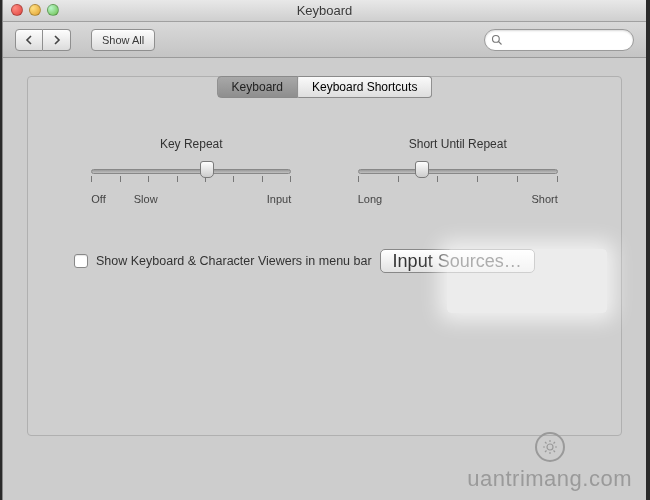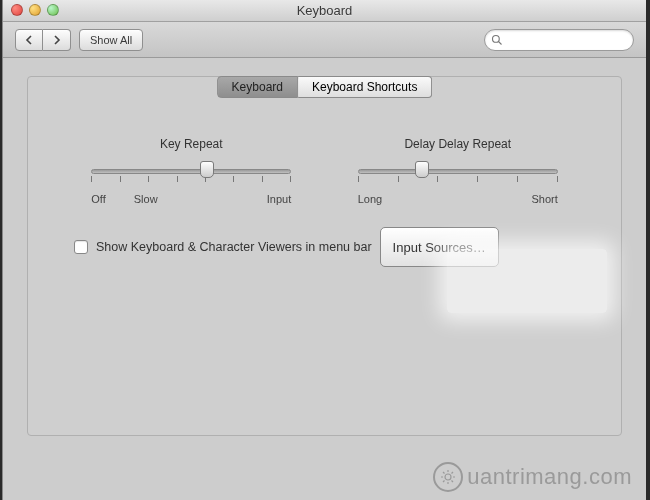--- a/index.html
+++ b/index.html
@@ -21,21 +21,21 @@
 .tl { width: 12px; height: 12px; border-radius: 50%; border: 1px solid rgba(0,0,0,0.25); }
 .tl.red { background: radial-gradient(circle at 30% 30%, #ff8a80, #e0443e); }
 .tl.yellow { background: radial-gradient(circle at 30% 30%, #ffe082, #e0a030); }
 .tl.green { background: radial-gradient(circle at 30% 30%, #b9f6ca, #6abf4b); }
 .win-title { font-size: 13px; color: #3a3a3a; text-shadow: 0 1px 0 #fff5; }
 
 .toolbar {
   height: 36px; display: flex; align-items: center; padding: 0 12px;
   background: linear-gradient(#d9d9d9, #c4c4c4);
   border-bottom: 1px solid #9a9a9a;
-  gap: 8px;
+  gap: 20px;
 }
 .seg { display: flex; }
 .tb-btn {
   height: 22px; background: linear-gradient(#fdfdfd, #dcdcdc);
   border: 1px solid #8f8f8f; border-radius: 4px;
   font-size: 11px; color: #3a3a3a; display: flex; align-items: center; justify-content: center;
   cursor: default; box-shadow: 0 1px 0 #fff8 inset;
 }
 .seg .tb-btn:first-child { border-radius: 4px 0 0 4px; }
 .seg .tb-btn:last-child { border-radius: 0 4px 4px 0; border-left: none; }
@@ -83,44 +83,45 @@
 .tick { width: 1px; height: 6px; background: #777; }
 .knob {
   position: absolute; top: -4px; width: 14px; height: 17px;
   background: linear-gradient(#fefefe, #ccc);
   border: 1px solid #7a7a7a; border-radius: 3px 3px 5px 5px;
   transform: translateX(-50%);
 }
 .ends { display: flex; justify-content: space-between; font-size: 11px; color: #444; margin-top: 4px; }
 .ends-left { display: flex; gap: 28px; }
 
-.row2 { display: flex; align-items: center; margin: 22px 20px 0 46px; gap: 8px; }
+.row2 { display: flex; align-items: center; margin: 44px 20px 0 46px; gap: 8px; }
 .check { width: 14px; height: 14px; background: #fff; border: 1px solid #888; border-radius: 3px; box-shadow: inset 0 1px 1px rgba(0,0,0,0.1); flex-shrink: 0; }
 .check-label { font-size: 12.5px; color: #333; }
 .sources-btn {
-  height: 40px; padding: 0 12px;
+  height: 24px; padding: 0 12px;
   background: linear-gradient(#ffffff, #e2e2e2);
   border: 1px solid #888; border-radius: 5px;
-  font-size: 13px; color: #333;
+  font-size: 18px; color: #333;
   display: flex; align-items: center; box-shadow: 0 1px 0 #fff inset;
 }
 .highlight-box {
   position: absolute; width: 160px; height: 64px;
   right: 14px; top: 172px;
   background: rgba(255,255,255,0.6);
   border-radius: 4px;
   box-shadow: 0 0 20px 8px rgba(255,255,255,0.7);
   pointer-events: none;
 }
 
 .watermark {
   position: absolute; right: 14px; bottom: 8px;
   display: flex; align-items: center; gap: 4px;
   color: #9a9a9a; font-size: 22px; font-weight: 300;
   letter-spacing: 0.5px;
+  flex-direction: column;
 }
 .wm-icon {
   width: 30px; height: 30px; border: 2px solid #9a9a9a; border-radius: 50%;
   display: flex; align-items: center; justify-content: center;
 }
 </style>
 </head>
 <body>
 
 <div class="window">
@@ -187,21 +188,21 @@
           <div class="ends">
             <span class="ends-left">
               <span>Off</span>
               <span>Slow</span>
             </span>
             <span>Input</span>
           </div>
         </div>
 
         <div class="slider-group">
-          <span class="slider-label">Delay Delay Repeat</span>
+          <span class="slider-label">Short Until Repeat</span>
           <div class="track">
             <div class="rail"></div>
             <div class="ticks" id="ticks-dl">
                 <div class="tick"></div>
                 <div class="tick"></div>
                 <div class="tick"></div>
                 <div class="tick"></div>
                 <div class="tick"></div>
                 <div class="tick"></div>
               </div>

